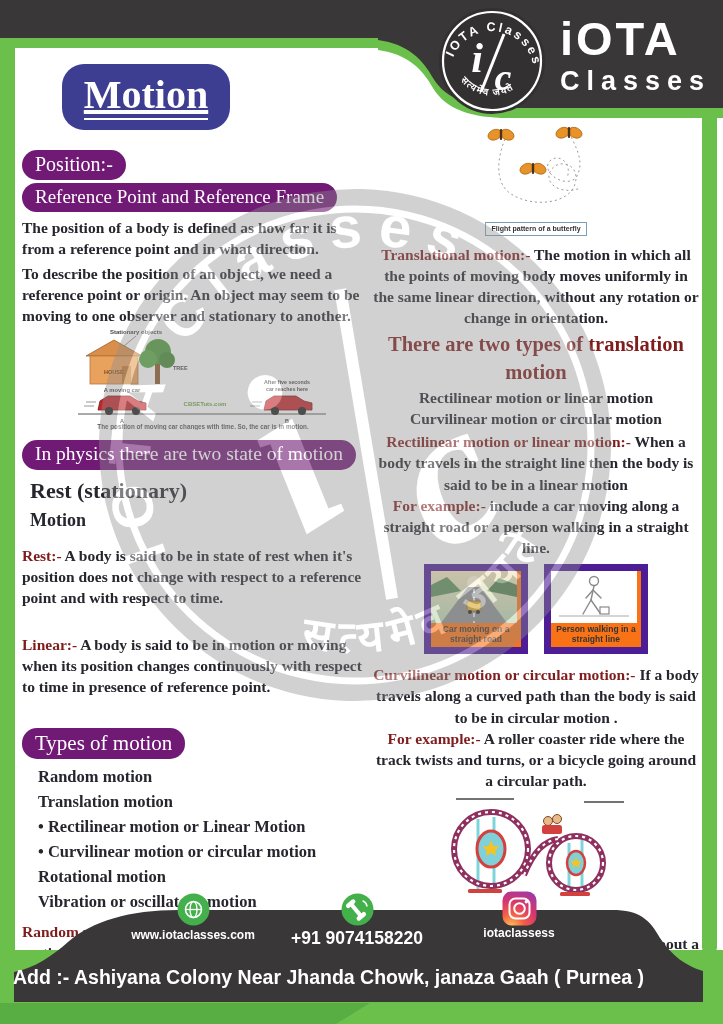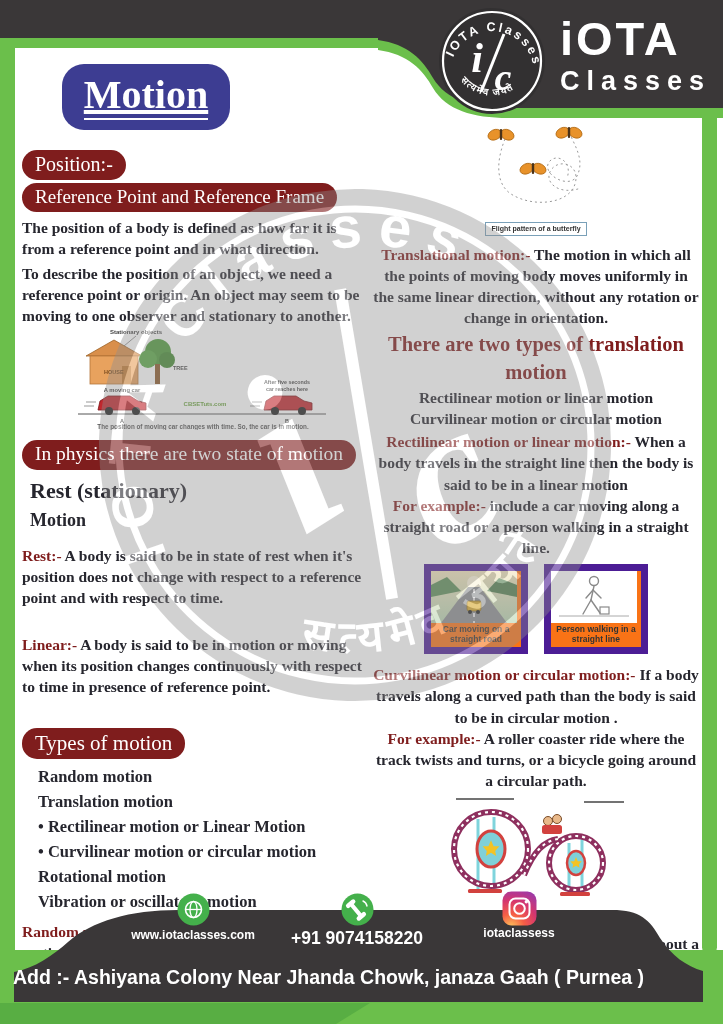--- a/index.html
+++ b/index.html
@@ -13,21 +13,21 @@
   .header-blob{position:absolute;right:0;top:0;width:345px;height:122px;z-index:7;}
   
   .title-box{position:absolute;left:62px;top:64px;width:168px;height:66px;background:#3d3d92;
              border-radius:22px;display:flex;align-items:center;justify-content:center;z-index:4;}
   .title-box .t{color:#fff;font-size:40px;font-weight:700;text-decoration:underline;
                 border-bottom:2px solid #fff;line-height:1.05;padding-bottom:2px;}
   
   .col{position:absolute;z-index:3;color:#26262e;font-weight:700;font-size:15.5px;line-height:1.36;}
   .col-left{left:22px;top:150px;width:342px;}
   .col-right{left:372px;top:124px;width:328px;text-align:center;}
-  .badge{display:inline-block;background:#7f1d1d;color:#fff;font-weight:500;
+  .badge{display:inline-block;background:#701a75;color:#fff;font-weight:500;
          border-radius:15px;padding:3px 13px 4px;line-height:1.15;}
   .lead{color:#7f1d1d;}
   .center{}
   .fig-caption-box{display:inline-block;border:1px solid #7aa0b8;background:#fff;
                    font-family:"Liberation Sans",sans-serif;font-weight:700;font-size:7px;
                    color:#333;padding:1px 5px;}
   .imgbox{display:inline-block;width:90px;border:7px solid #4c1d95;background:#f97316;
           vertical-align:top;margin:0 6px;}
   .imgbox .cap{font-family:"Liberation Sans",sans-serif;font-weight:700;font-size:8.5px;
                color:#333;padding:2px 1px 3px;line-height:1.15;}

